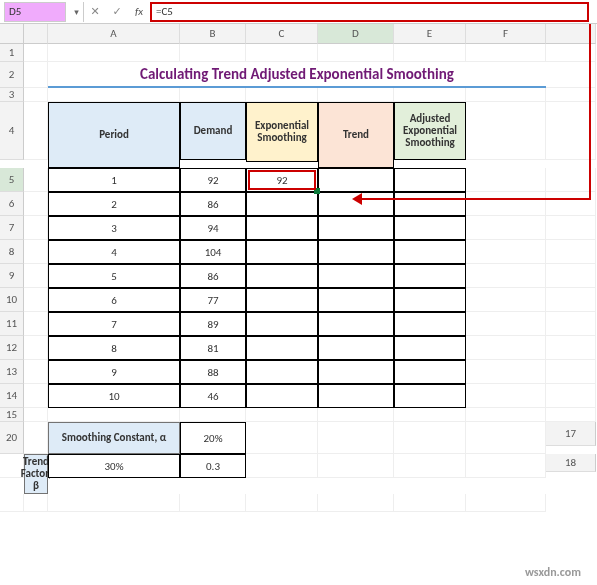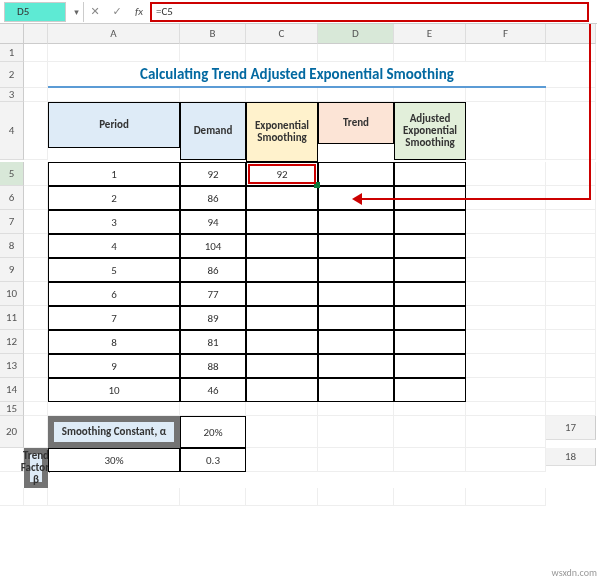--- a/index.html
+++ b/index.html
@@ -1,50 +1,50 @@
 <!DOCTYPE html>
 <html><head>
   <meta charset="utf-8">
   <style>
     * { box-sizing: border-box; margin: 0; padding: 0; }
     body { font-family: Calibri, Arial, sans-serif; font-size: 12px; background: #fff; color: #333; width: 597px; height: 585px; overflow: hidden; position: relative; }
     
     .formula-bar { display: flex; align-items: center; height: 24px; border-bottom: 1px solid #ccc; background: #fff; }
-    .name-box { width: 62px; height: 20px; border: 1px solid #ccc; margin: 0 4px; font-size: 11px; display: flex; align-items: center; padding: 0 12px; background: #5eead4; }
+    .name-box { width: 62px; height: 20px; border: 1px solid #ccc; margin: 0 4px; font-size: 11px; display: flex; align-items: center; padding: 0 4px; background: #f0abfc; }
     .name-dd { width: 14px; height: 20px; border-right: 1px solid #ccc; display:flex; align-items:center; justify-content:center; color:#666; font-size:9px; }
     .fb-btn { width: 22px; height: 20px; display:flex; align-items:center; justify-content:center; color:#888; font-size:11px; }
     .fx { font-style: italic; color:#555; font-size:11px; }
     .formula-input { flex:1; height:20px; border:2px solid #c00; padding:0 4px; font-size:11px; display:flex; align-items:center; margin-right:8px; }
     
     .grid { display: grid; grid-template-columns: 24px 24px 132px 66px 72px 76px 72px 80px 50px; }
     .col-head { background:#f3f3f3; border-right:1px solid #ddd; border-bottom:1px solid #ccc; text-align:center; font-size:11px; color:#555; height:20px; line-height:20px; }
     .col-head.sel { background:#d8e8d8; }
     .row-head { background:#f3f3f3; border-right:1px solid #ccc; border-bottom:1px solid #ddd; text-align:center; font-size:11px; color:#555; display:flex; align-items:center; justify-content:center; }
     .row-head.sel { background:#d8e8d8; }
     .cell { border-right:1px solid #eee; border-bottom:1px solid #eee; background:#fff; }
     .corner { background:#f3f3f3; border-right:1px solid #ccc; border-bottom:1px solid #ccc; }
     
     .sheet-area { position: relative; }
     
-    .title-cell { grid-column: 3 / 9; text-align:center; font-weight:bold; font-size:15px; color:#0369a1; display:flex; align-items:center; justify-content:center; border-bottom: 2px double #5b9bd5; }
+    .title-cell { grid-column: 3 / 9; text-align:center; font-weight:bold; font-size:15px; color:#701a75; display:flex; align-items:center; justify-content:center; border-bottom: 2px double #5b9bd5; }
     
     .th { background:#deebf7; border:1px solid #000; font-weight:bold; text-align:center; display:flex; align-items:center; justify-content:center; padding:2px 4px; font-size:11px; line-height:1.1; }
     .th.exp { background:#fff2cc; }
     .th.trend { background:#fce4d6; }
     .th.adj { background:#e2efda; }
     .td { border:1px solid #000; text-align:center; display:flex; align-items:center; justify-content:center; font-size:11px; background:#fff; }
     
     .selected-cell { position:relative; }
     .selected-cell::after { content:''; position:absolute; inset:1px; border:2.5px solid #c00; pointer-events:none; }
     .fill-handle::before { content:''; position:absolute; right:-3px; bottom:-3px; width:6px; height:6px; background:#0a7a3a; }
     
-    .param-th { background:#deebf7; border:6px solid #737373; font-weight:bold; text-align:center; display:flex; align-items:center; justify-content:center; font-size:11px; line-height:1.1; padding:2px; }
+    .param-th { background:#deebf7; border:1px solid #737373; font-weight:bold; text-align:center; display:flex; align-items:center; justify-content:center; font-size:11px; line-height:1.1; padding:2px; }
     .param-td { border:1px solid #000; text-align:center; display:flex; align-items:center; justify-content:center; font-size:11px; background:#fff; }
     
-    .watermark { position:absolute; right:0; bottom:6px; font-size:10px; color:#999; }
+    .watermark { position:absolute; right:16px; bottom:6px; font-size:12px; color:#999;font-weight:bold; }
     
     .arrow-line { position:absolute; background:#c00; }
     .arrow-head { position:absolute; width:0; height:0; }
   </style>
 </head>
 <body>
 
 <div class="formula-bar">
   <div class="name-box">D5</div>
   <div class="name-dd">▾</div>
@@ -82,24 +82,24 @@
       <div class="cell" style="height:14px"></div>
       <div class="cell" style="height:14px"></div>
       <div class="cell" style="height:14px"></div>
       <div class="cell" style="height:14px"></div>
       <div class="cell" style="height:14px"></div>
       <div class="cell" style="height:14px"></div>
       <div class="cell" style="height:14px"></div>
       <div class="cell" style="height:14px"></div>
       <div class="row-head" style="height:58px">4</div>
       <div class="cell" style="height:58px"></div>
-      <div class="th" style="height:46px">Period</div>
+      <div class="th" style="height:66px">Period</div>
       <div class="th" style="height:58px">Demand</div>
       <div class="th exp" style="height:60px">Exponential Smoothing</div>
-      <div class="th trend" style="height:42px">Trend</div>
+      <div class="th trend" style="height:66px">Trend</div>
       <div class="th adj" style="height:58px">Adjusted Exponential Smoothing</div>
       <div class="cell" style="height:58px"></div>
       <div class="cell" style="height:58px"></div>
       <div class="row-head sel" style="height:24px">5</div>
       <div class="cell" style="height:24px"></div>
       <div class="td" style="height:24px">1</div>
       <div class="td" style="height:24px">92</div>
       <div class="td selected-cell fill-handle" style="height:24px">92</div>
       <div class="td" style="height:24px"></div>
       <div class="td" style="height:24px"></div>

